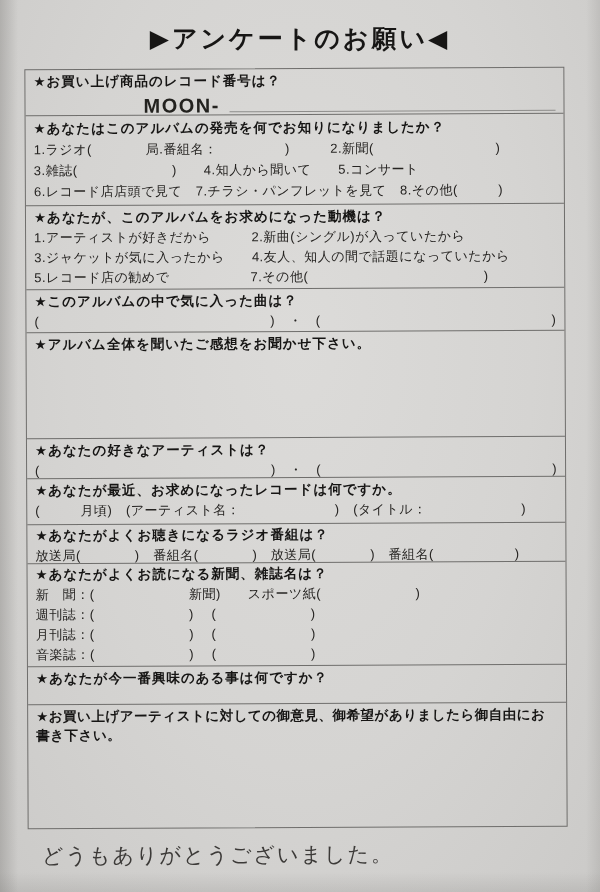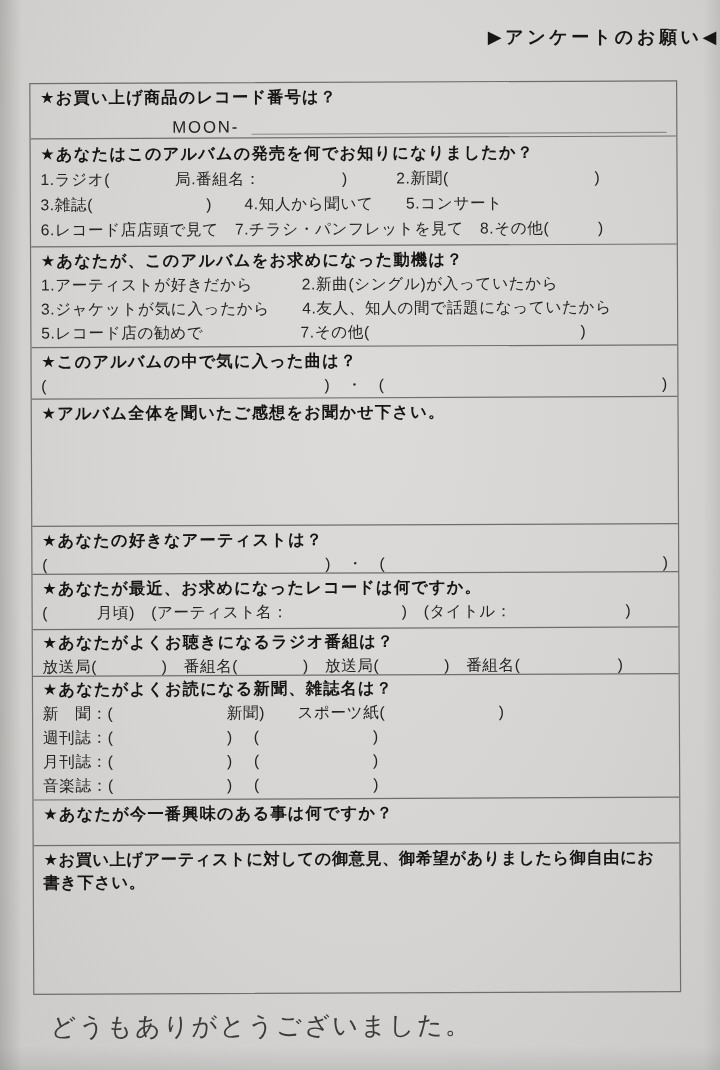--- a/index.html
+++ b/index.html
@@ -13,21 +13,21 @@
     position:relative;width:600px;height:892px;
     background:
       linear-gradient(90deg, rgba(120,118,115,0.35) 0px, rgba(120,118,115,0.0) 18px),
       linear-gradient(270deg, rgba(130,128,125,0.20) 0px, rgba(130,128,125,0.0) 14px),
       linear-gradient(0deg, rgba(120,118,115,0.18) 0px, rgba(120,118,115,0.0) 20px),
       radial-gradient(ellipse at 50% 38%, #dcdbd9 0%, #d5d4d2 55%, #cbcac8 100%);
     overflow:hidden;
   }
   .title{
     position:absolute;top:22px;left:0;width:100%;
-    text-align:right;font-size:15px;font-weight:bold;color:#171615;
+    text-align:center;font-size:25px;font-weight:bold;color:#171615;
     letter-spacing:3px;white-space:nowrap;
   }
   .form{
     position:absolute;left:26px;top:68px;width:540px;height:760px;
     box-sizing:border-box;border:1px solid #6f6e6c;
     transform:rotate(-0.25deg);
     color:#262422;
   }
   .sec{
     box-sizing:border-box;
@@ -50,21 +50,21 @@
   .s8{height:39px;padding-top:1px;}
   .s9{height:103px;padding-top:1px;}
   .s10{height:38px;}
   .s11{height:125px;}
   .s11 .h{line-height:19px;letter-spacing:0.5px;}
   .moon-row{
     display:flex;align-items:flex-end;
     padding-left:110px;height:24px;
   }
   .moon{
-    font-size:14px;font-weight:normal;letter-spacing:1.5px;color:#23221f;
+    font-size:20px;font-weight:bold;letter-spacing:1.5px;color:#23221f;
     line-height:20px;
   }
   .blank-rule{
     flex:1;border-bottom:1px solid #8d8c8a;margin:0 0 3px 10px;height:1px;
   }
   .paren-row{
     display:flex;justify-content:space-between;white-space:nowrap;
   }
   .closing{
     position:absolute;left:42px;top:841px;

